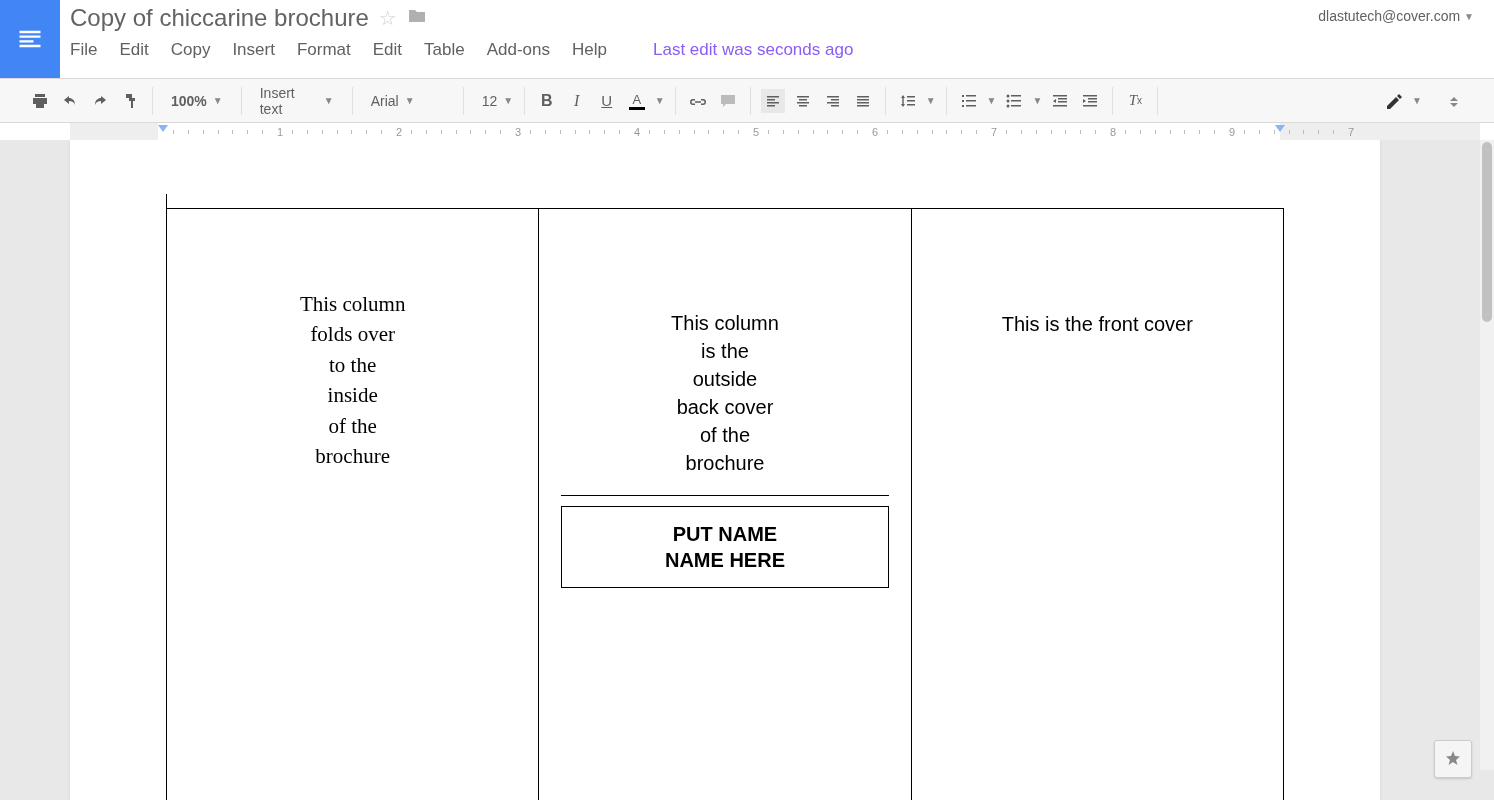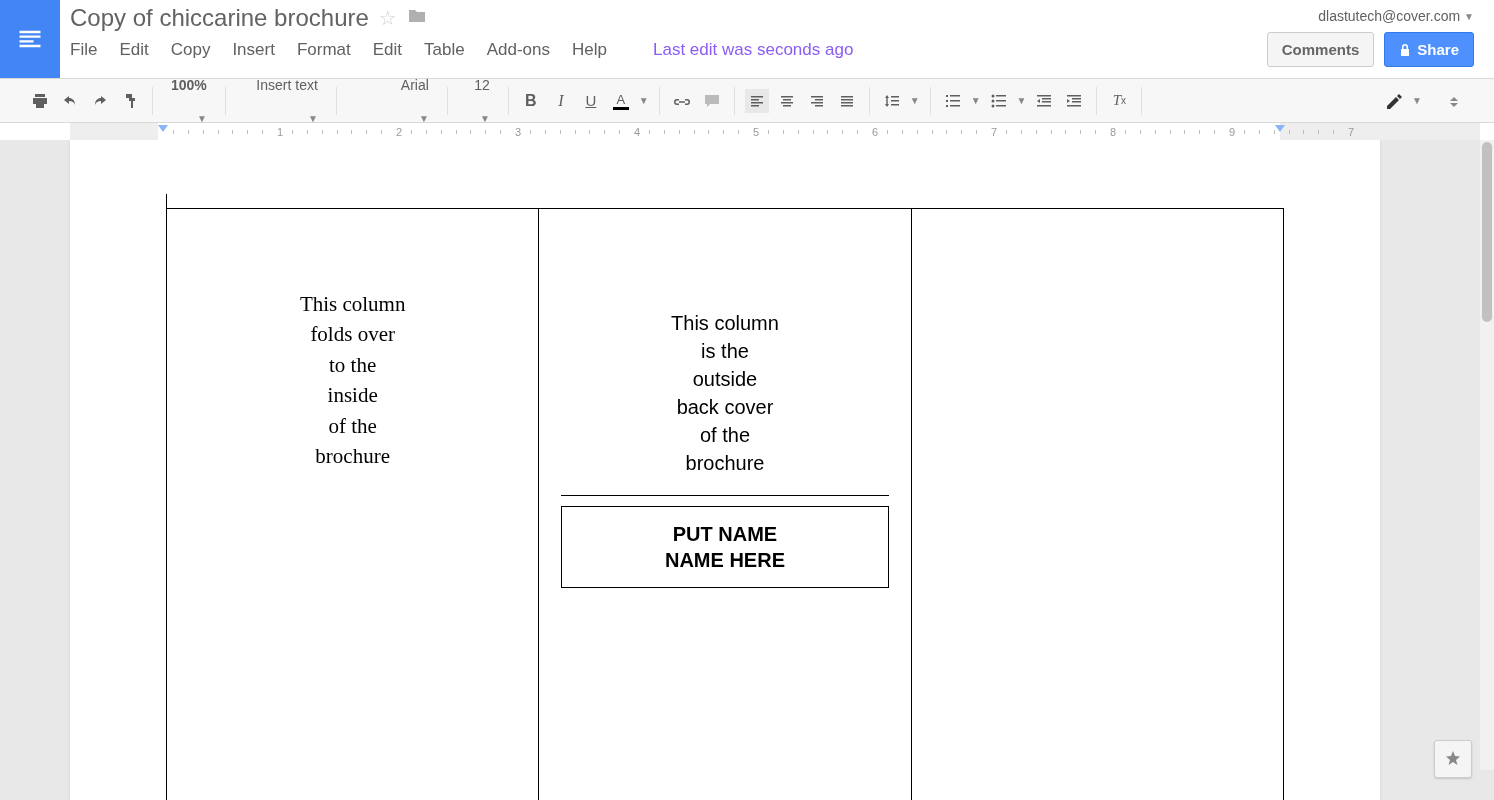--- a/index.html
+++ b/index.html
@@ -24,21 +24,21 @@
 .user-email { font-size: 14px; color: #616161; display: flex; align-items: center; gap: 4px; }
 .hdr-buttons { display: flex; gap: 10px; }
 .btn { border: 1px solid #ccc; background: #f5f5f5; border-radius: 3px; padding: 8px 14px; font-size: 15px; font-weight: bold; color: #666; display: flex; align-items: center; gap: 6px; cursor: pointer; }
 .btn.share { background: #4d90fe; border-color: #3079ed; color: #fff; }
 .lock-icon { width: 12px; height: 14px; }
 
 .toolbar { background: #f7f7f7; border-bottom: 1px solid #d9d9d9; height: 44px; display: flex; align-items: center; padding: 0 18px; gap: 0; }
 .tool-group { display: flex; align-items: center; gap: 6px; padding: 0 10px; border-right: 1px solid #e0e0e0; height: 28px; }
 .tool-group:last-child { border-right: none; }
 .tool-btn { width: 24px; height: 24px; display: flex; align-items: center; justify-content: center; color: #5f5f5f; cursor: pointer; }
-.tool-select { display: flex; align-items: flex-end; gap: 20px; padding: 0 8px; color: #5f5f5f; font-size: 14px; cursor: pointer; flex-direction: column; }
+.tool-select { display: flex; align-items: center; gap: 6px; padding: 0 8px; color: #5f5f5f; font-size: 14px; cursor: pointer; }
 .tool-select .caret { font-size: 10px; color: #888; }
 .tool-select.zoom { font-weight: bold; }
 .font-color { display: flex; flex-direction: column; align-items: center; }
 .font-color-bar { width: 16px; height: 3px; background: #000; }
 .toolbar-spacer { flex: 1; }
 
 .ruler { background: #fff; border-bottom: 1px solid #d9d9d9; height: 18px; position: relative; font-size: 10px; color: #999; }
 .ruler-content { position: absolute; left: 70px; right: 0; top: 0; height: 100%; }
 .ruler-tick { position: absolute; top: 3px; font-size: 11px; }
 .ruler-minor { position: absolute; top: 7px; width: 1px; height: 4px; background: #bbb; }
@@ -96,29 +96,20 @@
       <span>Table</span>
       <span>Add-ons</span>
       <span>Help</span>
       <span class="last-edit">Last edit was seconds ago</span>
     </div>
   </div>
   <div class="header-right">
     <div class="user-email">
       <span>dlastutech@cover.com</span>
       <span style="font-size:10px;color:#888">▼</span>
-    </div>
-    <div class="hdr-buttons">
-      <div class="btn">Comments</div>
-      <div class="btn share">
-        <svg class="lock-icon" viewBox="0 0 12 14">
-            <path fill="#fff" d="M3 6V4a3 3 0 016 0v2h1v7H2V6h1zm1.5 0h3V4a1.5 1.5 0 00-3 0v2z"></path>
-          </svg>
-        <span>Share</span>
-      </div>
     </div>
   </div>
 </div>
 
 <div class="toolbar">
   <div class="tool-group">
     <div class="tool-btn">
         <svg width="18" height="18" viewBox="0 0 18 18">
           <path fill="#5f5f5f" d="M4 2h10v3H4zM2 6h14v6h-3v4H5v-4H2zM6 11h6v4H6z"></path>
         </svg>
@@ -372,20 +363,21 @@
       </div>
       <div class="brochure-col" style="padding-top:100px">
         <div class="col2-text">This column<br>is the<br>outside<br>back cover<br>of the<br>brochure</div>
         <div class="col2-line"></div>
         <div class="name-box">
           <span>PUT NAME</span><br>
           <span>NAME HERE</span>
         </div>
       </div>
       <div class="brochure-col" style="padding-top:104px">
+        <div class="col3-text">This is the front cover</div>
       </div>
     </div>
   </div>
 </div>
 
 <div class="scrollbar-right">
   <div class="scrollbar-thumb"></div>
 </div>
 
 <div class="explore-btn">

